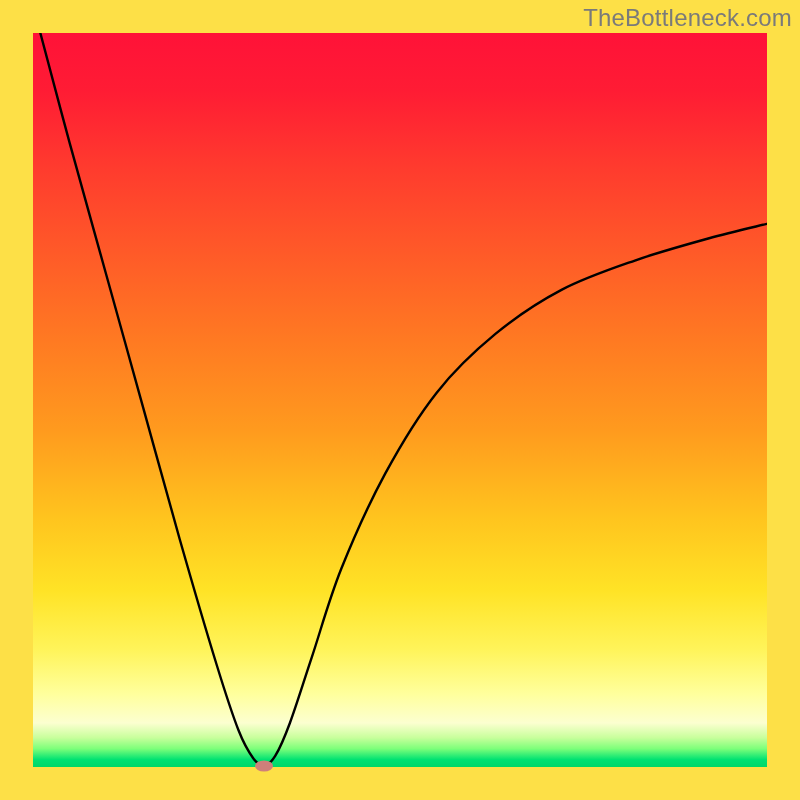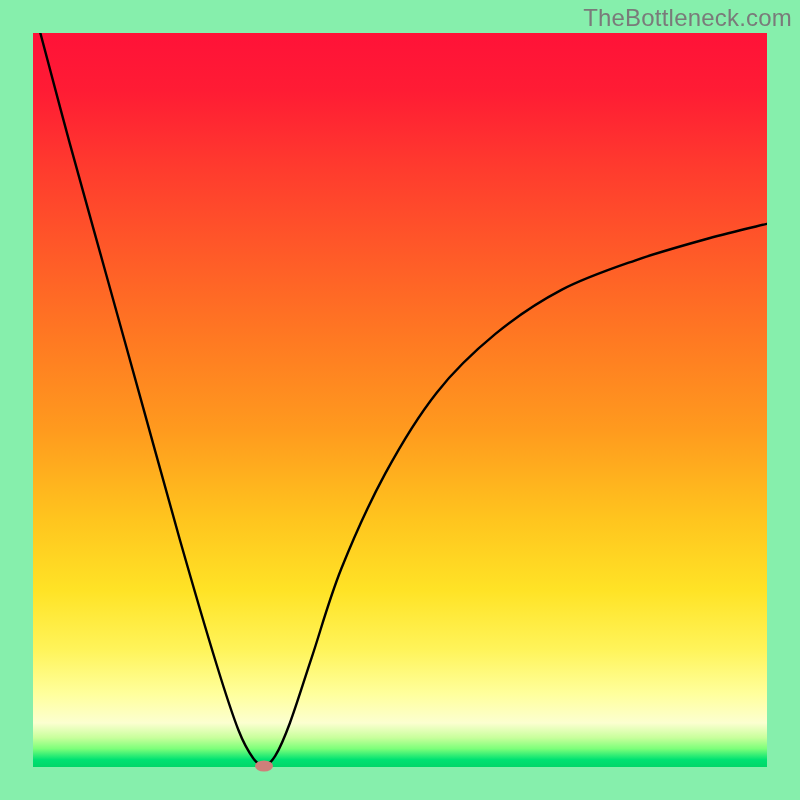--- a/index.html
+++ b/index.html
@@ -8,21 +8,21 @@
     width: 800px;
     height: 800px;
     overflow: hidden;
     background: #000;
     font-family: Arial, Helvetica, sans-serif;
   }
   .frame {
     position: relative;
     width: 800px;
     height: 800px;
-    background: #86efac;
+    background: #fde047;
   }
   .plot {
     position: absolute;
     left: 33px;
     top: 33px;
     width: 734px;
     height: 734px;
     
     background: linear-gradient(
       to bottom,

